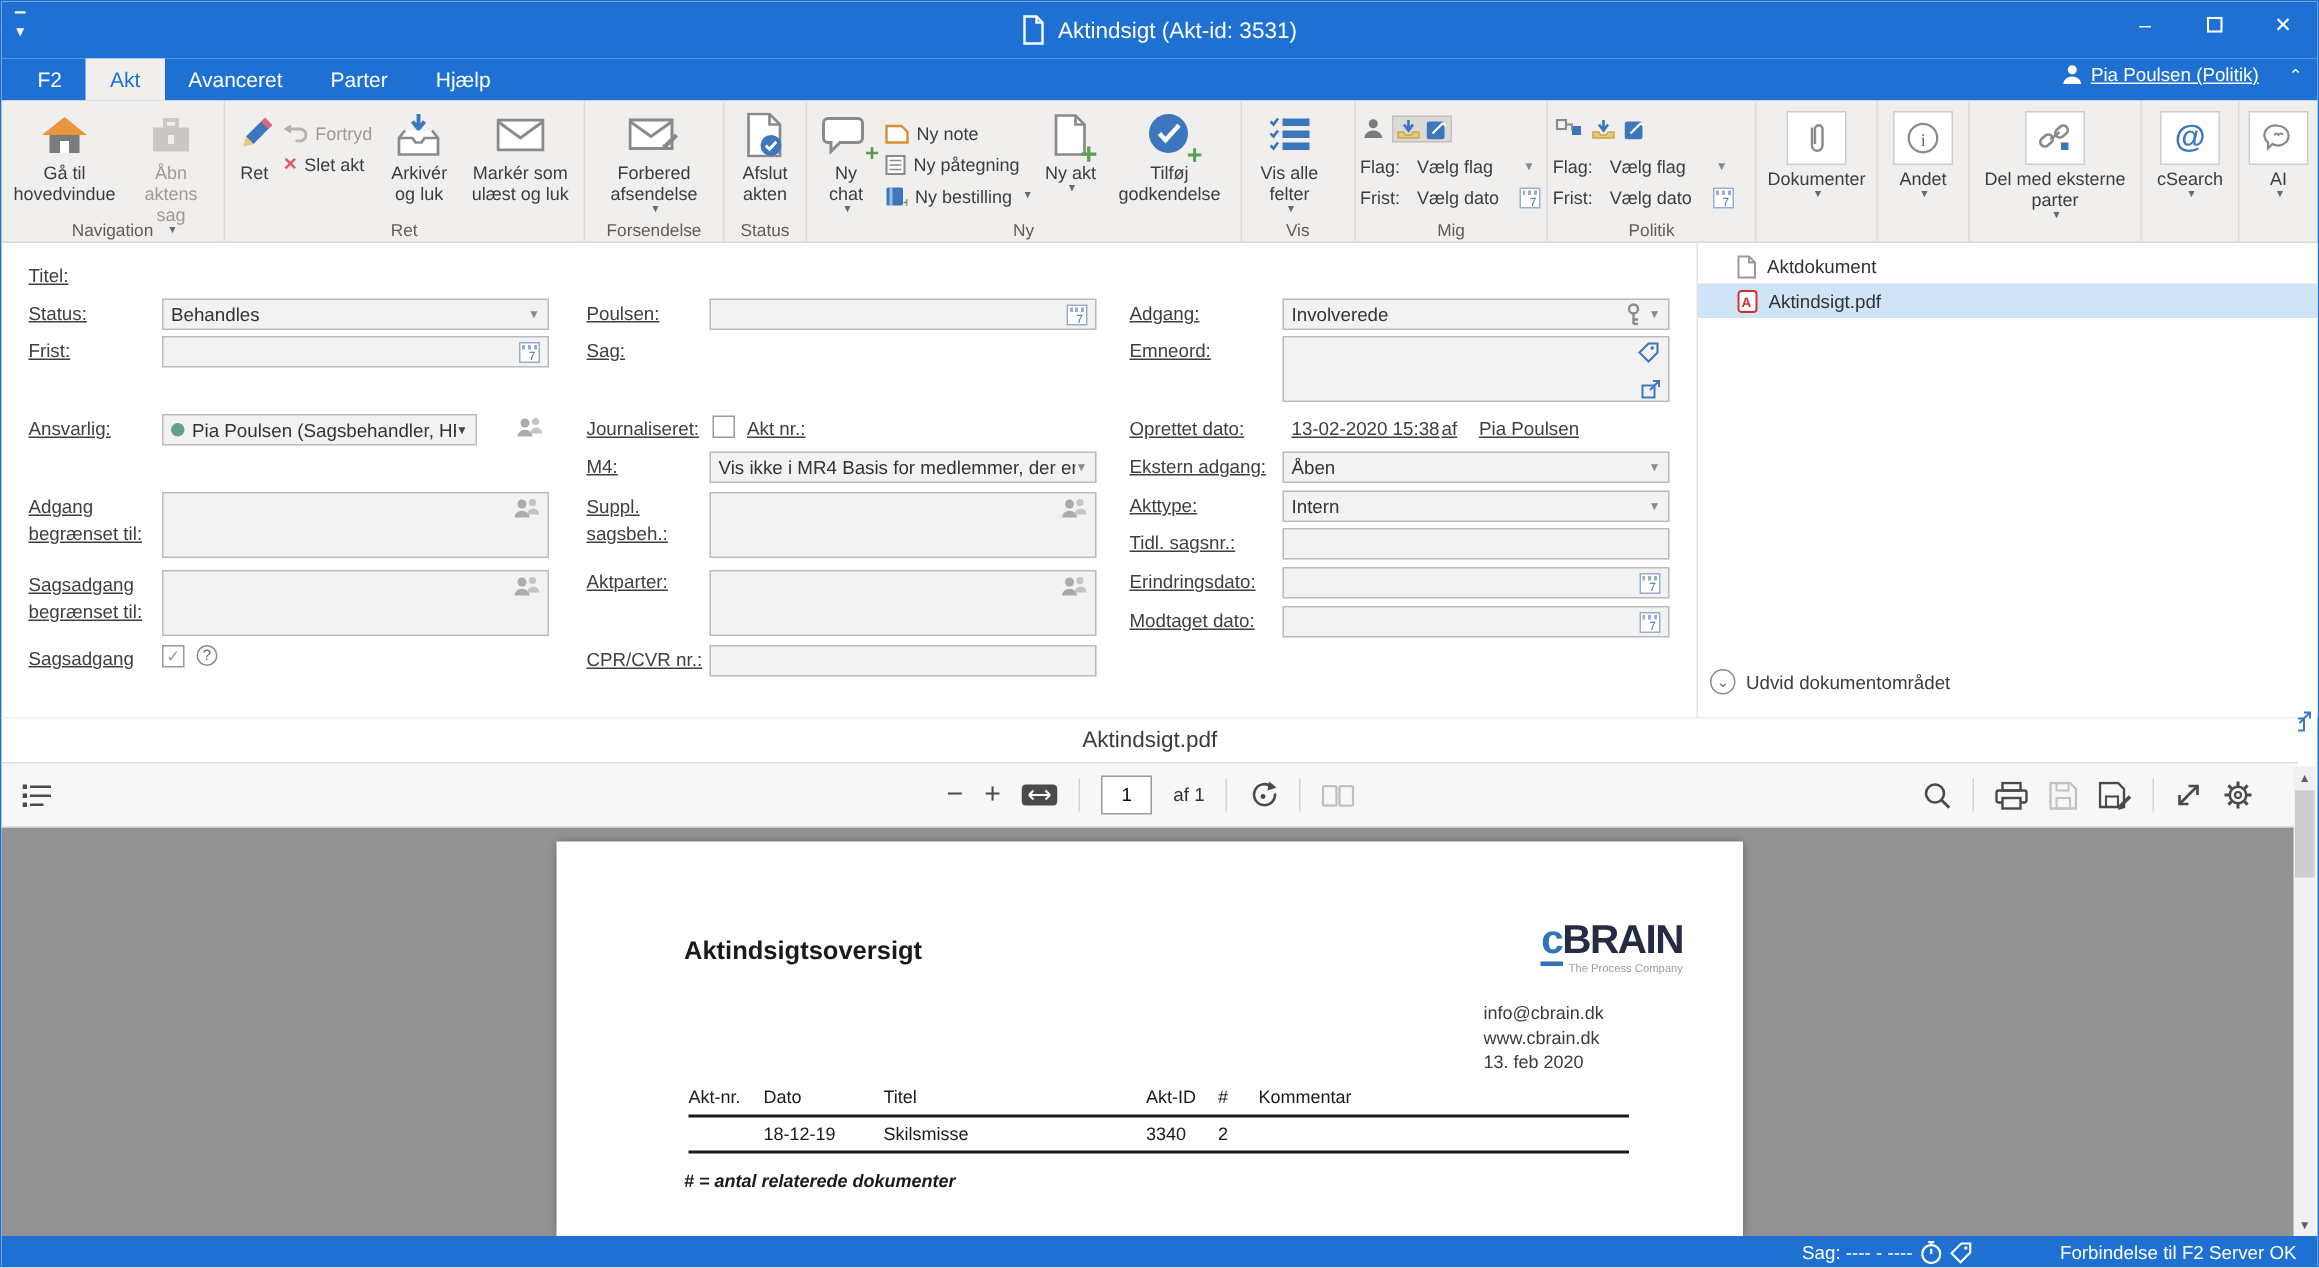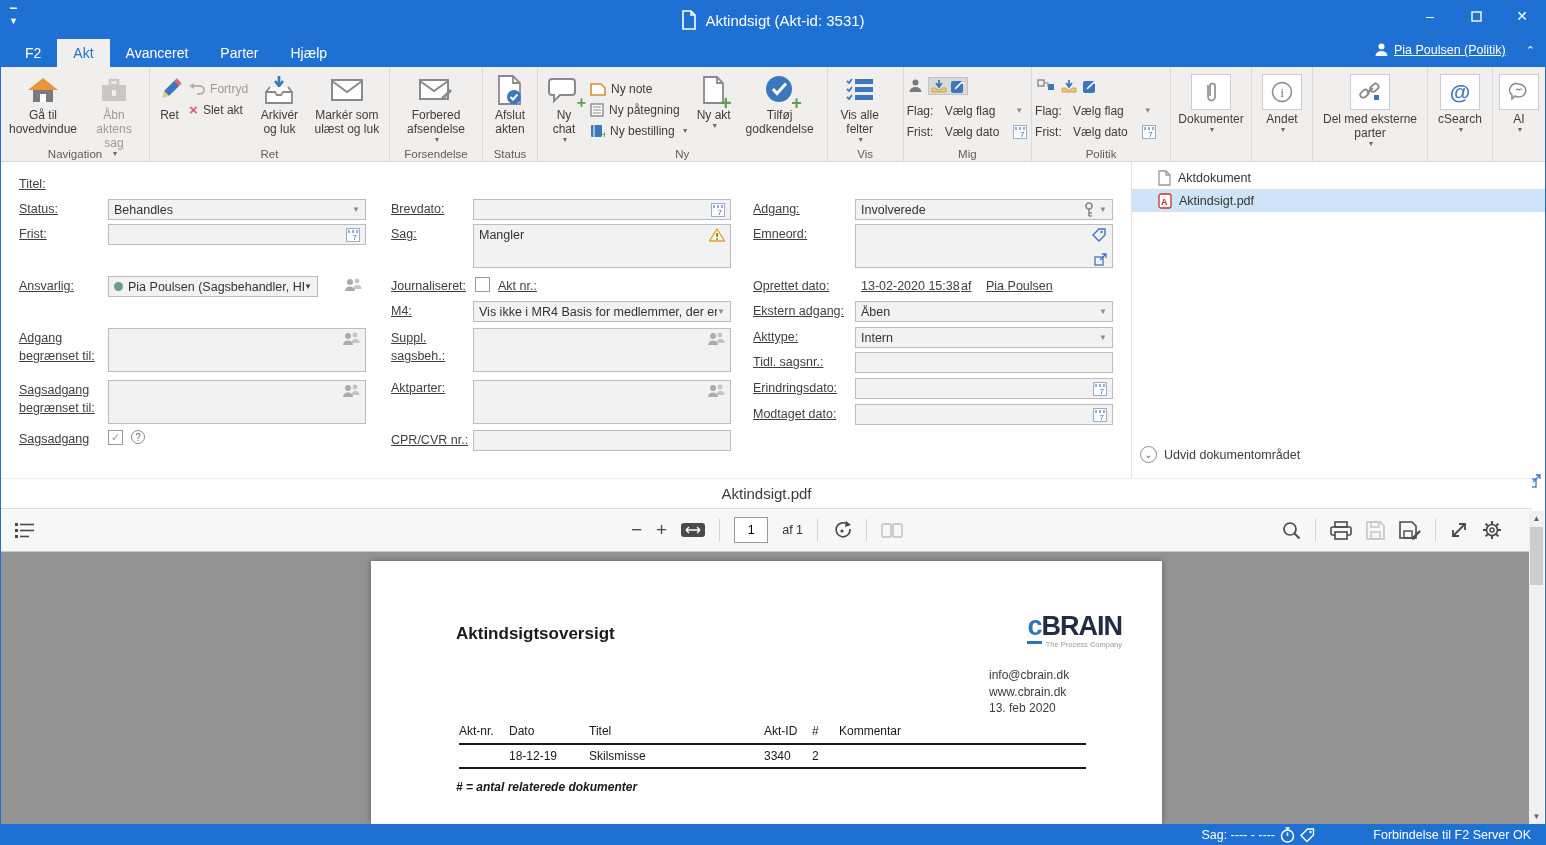--- a/index.html
+++ b/index.html
@@ -457,21 +457,21 @@
   <div class="main">
 
     <span class="lbl" style="left:18px;top:15px">Titel:</span>
 
     <span class="lbl" style="left:18px;top:40px">Status:</span>
     <div class="field" style="left:107px;top:37px;width:258px">
         <span class="val">Behandles</span>
         <span class="ico-right ddarr">▼</span>
       </div>
 
-    <span class="lbl" style="left:390px;top:40px">Brevdato:</span>
+    <span class="lbl" style="left:390px;top:40px">Poulsen:</span>
     <div class="field" style="left:472px;top:37px;width:258px">
         <span class="val"></span>
         <span class="ico-right">
           <span class="cal"></span>
         </span>
       </div>
 
     <span class="lbl" style="left:752px;top:40px">Adgang:</span>
     <div class="field" style="left:854px;top:37px;width:258px">
         <span class="val">Involverede</span>
@@ -486,30 +486,20 @@
 
     <span class="lbl" style="left:18px;top:65px">Frist:</span>
     <div class="field" style="left:107px;top:62px;width:258px">
         <span class="val"></span>
         <span class="ico-right">
           <span class="cal"></span>
         </span>
       </div>
 
     <span class="lbl" style="left:390px;top:65px">Sag:</span>
-    <div class="field area" style="left:472px;top:62px;width:258px">
-        <span class="val">Mangler</span>
-      <span class="ico-right">
-          <svg width="16" height="14">
-            <polygon points="8,1 15.5,13 0.5,13" fill="#fdf6e3" stroke="#d9a62e" stroke-width="1.3"></polygon>
-            <rect x="7.3" y="5" width="1.6" height="4" fill="#8a6d1f"></rect>
-            <rect x="7.3" y="10.2" width="1.6" height="1.6" fill="#8a6d1f"></rect>
-          </svg>
-        </span>
-    </div>
 
     <span class="lbl" style="left:752px;top:65px">Emneord:</span>
     <div class="field area" style="left:854px;top:62px;width:258px">
         <span class="val"></span>
       <span class="ico-right" style="flex-direction:column;height:38px;justify-content:space-between;align-items:flex-end">
         <svg width="15" height="14">
             <path d="M7 1 h6 v6 l-6 6 -6-6 z" transform="rotate(0)" fill="none" stroke="#3c77bd" stroke-width="1.4"></path>
             <circle cx="9.5" cy="4" r="1.2" fill="#3c77bd"></circle>
           </svg>
         <svg width="13" height="13">

